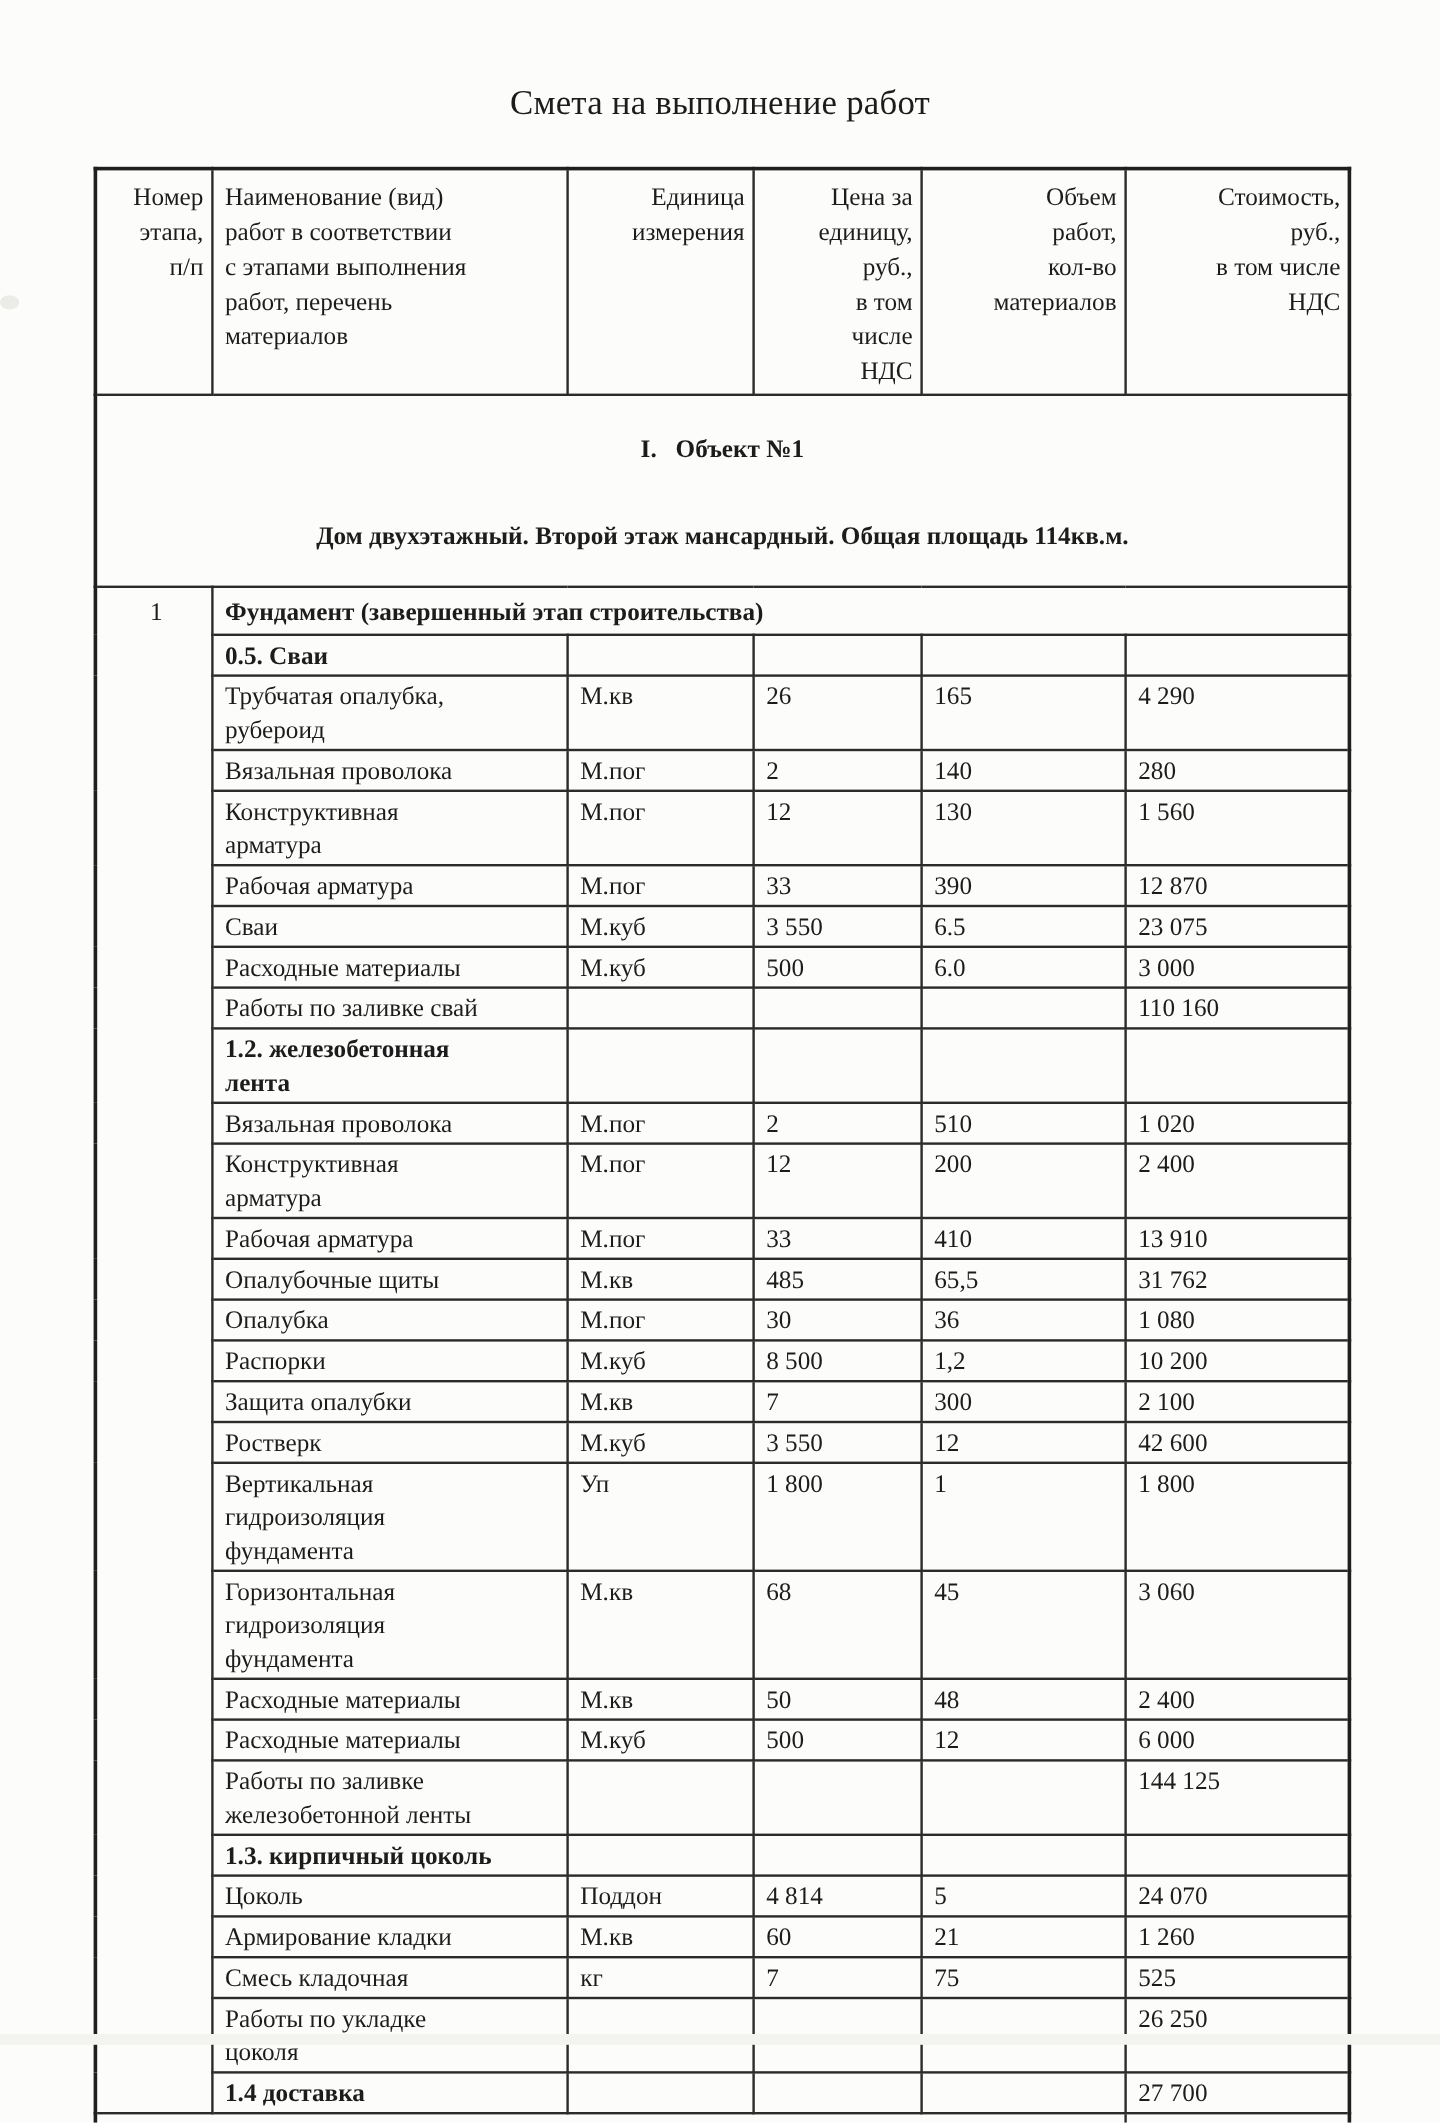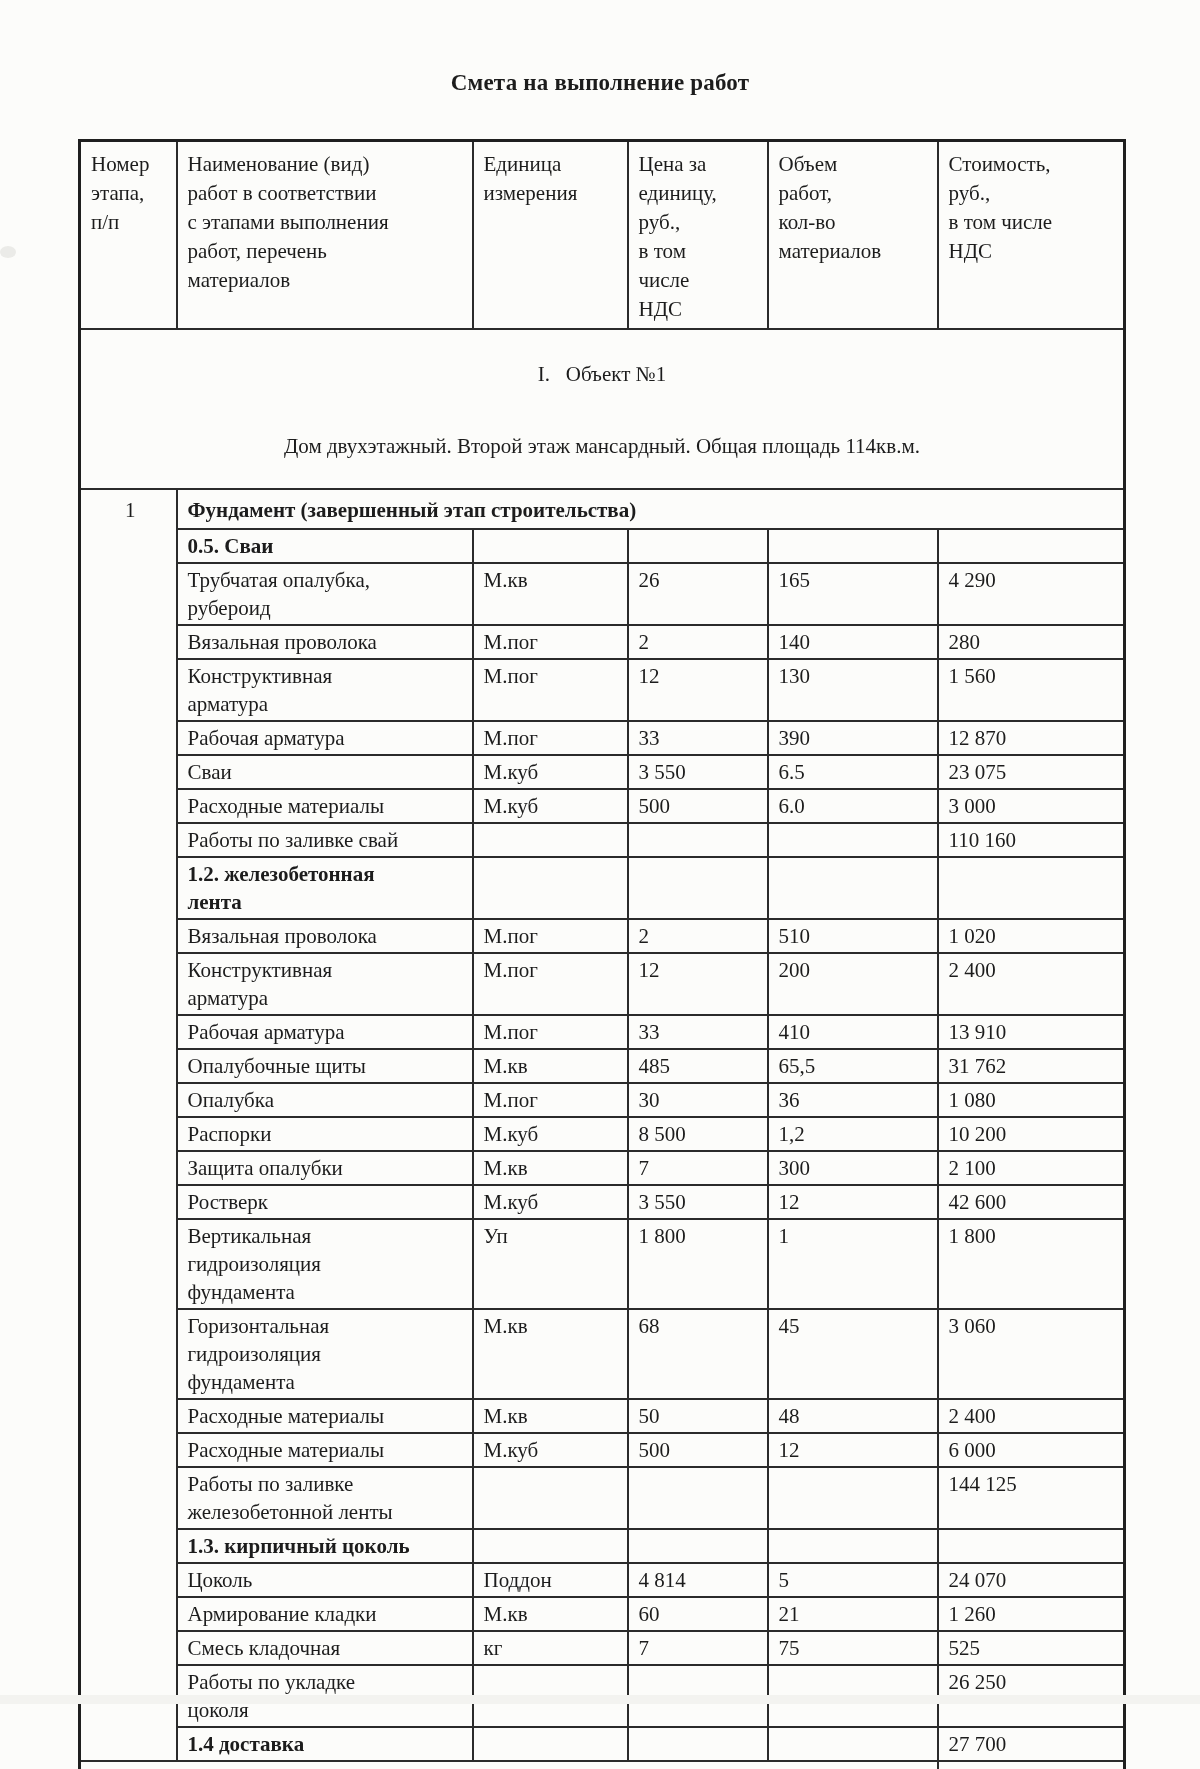--- a/index.html
+++ b/index.html
@@ -4,48 +4,48 @@
 <style>
   html,body{margin:0;padding:0;background:#ffffff;}
   .page{
     position:relative;width:1200px;height:1769px;
     background:#fcfcfa;overflow:hidden;
     font-family:"Liberation Serif","DejaVu Serif",serif;
     color:#1c1c1c;
   }
   .title{
     position:absolute;top:70px;left:0;width:100%;
-    text-align:center;font-weight:bold;font-size:23px;letter-spacing:.2px;
+    text-align:center;font-weight:normal;font-size:29px;letter-spacing:.2px;
   }
   table.est{
     position:absolute;left:78px;top:139px;width:1045px;
     border-collapse:collapse;table-layout:fixed;
     border:3px solid #1f1f1f;
   }
   .est th,.est td{
     border:2px solid #2b2b2b;
     vertical-align:top;
     font-size:21px;line-height:28px;
     padding:2px 6px 2px 10px;
     white-space:pre-line;
     overflow:hidden;
   }
   .est th{
-    font-weight:normal;text-align:left;
+    font-weight:normal;text-align:right;
     line-height:29px;padding-top:8px;
   }
   .est th.left{text-align:left;margin-left:22px;}
   tr.head{height:188px;}
   tr.section{height:56px;}
   tr.stage{height:40px;}
   tr.h1{height:33px;}
   tr.h2{height:61px;}
   tr.h3{height:89px;}
   tr.total{height:35px;}
-  .section td{text-align:center;padding:1px 4px;}
+  .section td{text-align:center;padding:1px 4px;font-weight:bold;}
   .section .obj{line-height:30px;}
   .section .desc{line-height:26px;margin-top:16px;}
   .snum{text-align:center;padding-top:7px;}
   .stage td{padding-top:6px;}
   .bold{font-weight:bold;}
   .num{padding-left:10px;}
   .total .tlabel{vertical-align:middle;font-size:22px;line-height:26px;padding-left:9px;}
   .total .tval{vertical-align:top;}
   
   .band{position:absolute;left:0;top:1695px;width:100%;height:9px;background:#f3f3f0;}

